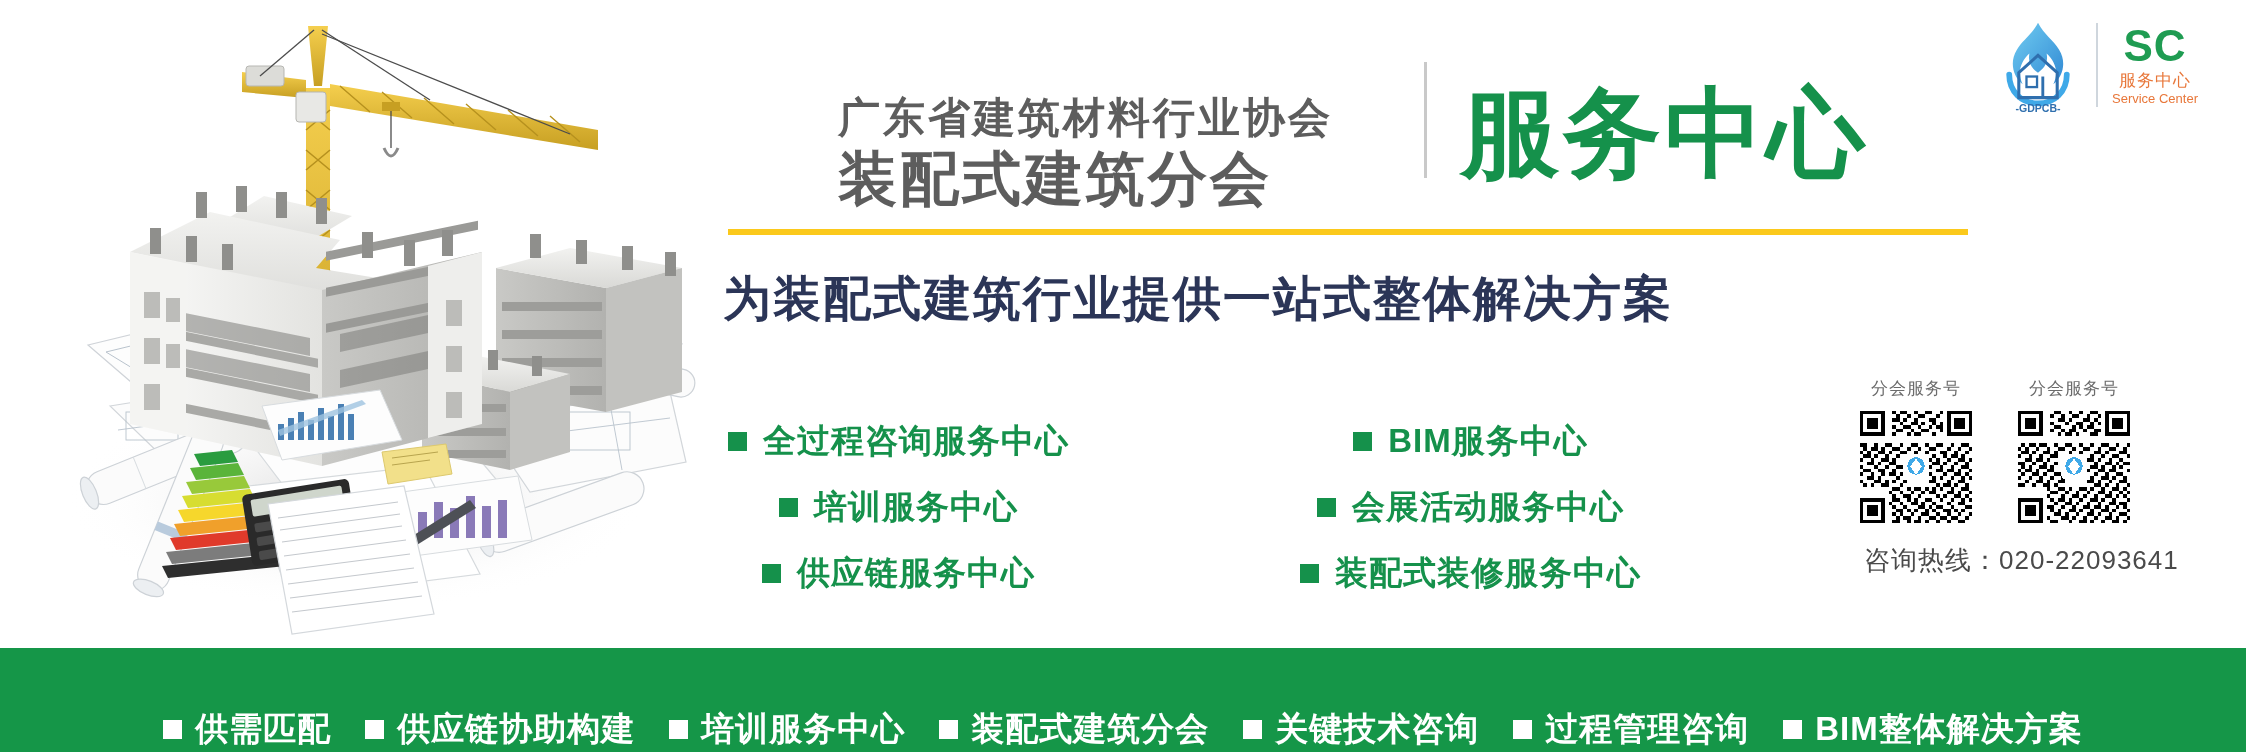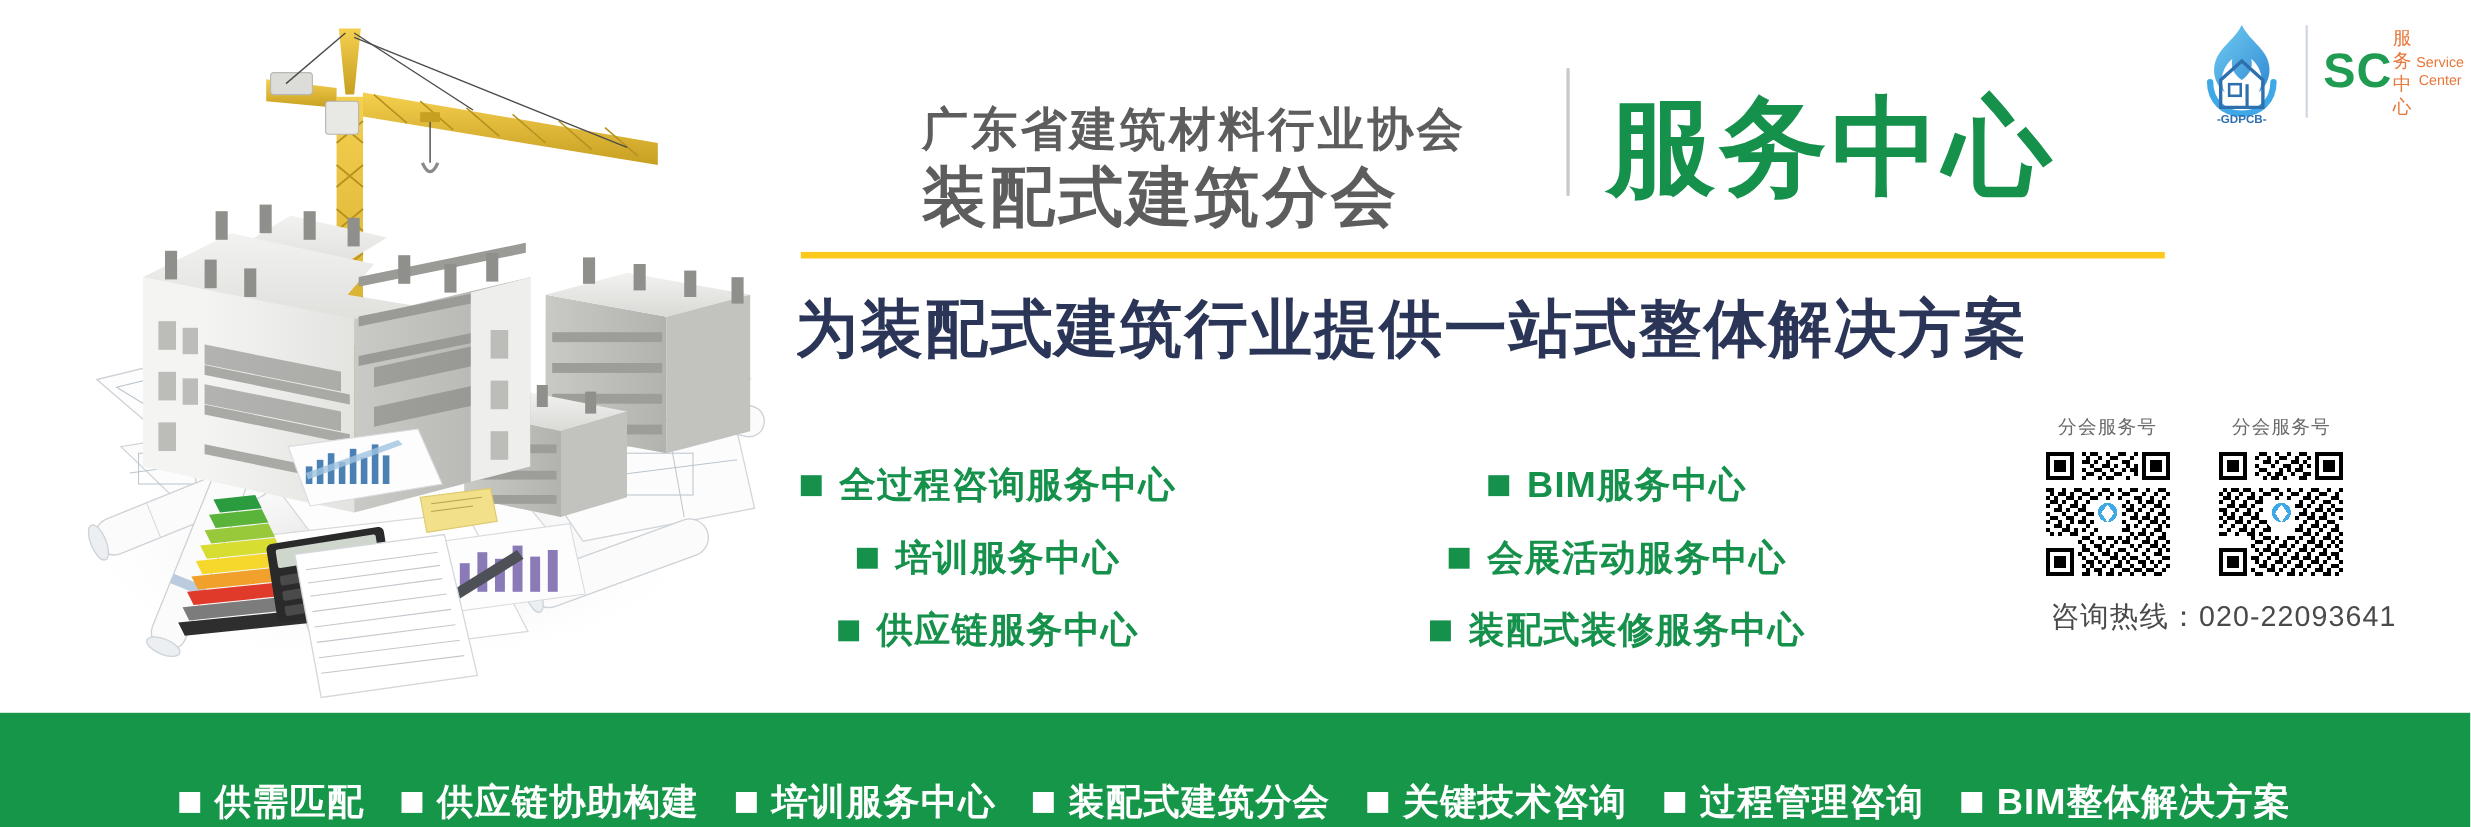--- a/index.html
+++ b/index.html
@@ -81,21 +81,21 @@
     width: 1240px;
     height: 6px;
     background: #fbc91c;
   }
 
   
   .tagline {
     position: absolute;
     left: 723px;
     top: 264px;
-    font-size: 57px;
+    font-size: 48px;
     font-weight: 700;
     color: #2b3557;
     letter-spacing: 2px;
     line-height: 70px;
     white-space: nowrap;
   }
 
   
   .svc-col {
     position: absolute;
@@ -129,21 +129,21 @@
     width: 250px;
     height: 102px;
     display: flex;
     align-items: center;
   }
   .brand-mark { width: 96px; height: 96px; flex: 0 0 auto; }
   .brand-sep {
     width: 2px; height: 84px; background: #cfd6dd;
     margin: 0 14px 0 10px; flex: 0 0 auto;
   }
-  .brand-text { display: flex; flex-direction: row; align-items: center; }
+  .brand-text { display: flex; flex-direction: column; align-items: center; }
   .brand-sc {
     font-size: 44px; font-weight: 700; color: #1f9c52;
     line-height: 44px; letter-spacing: 1px;
   }
   .brand-cn {
     font-size: 17px; color: #e8773a; line-height: 21px;
     letter-spacing: 1px; margin-top: 2px;
   }
   .brand-en {
     font-size: 13px; color: #e8773a; line-height: 16px;

